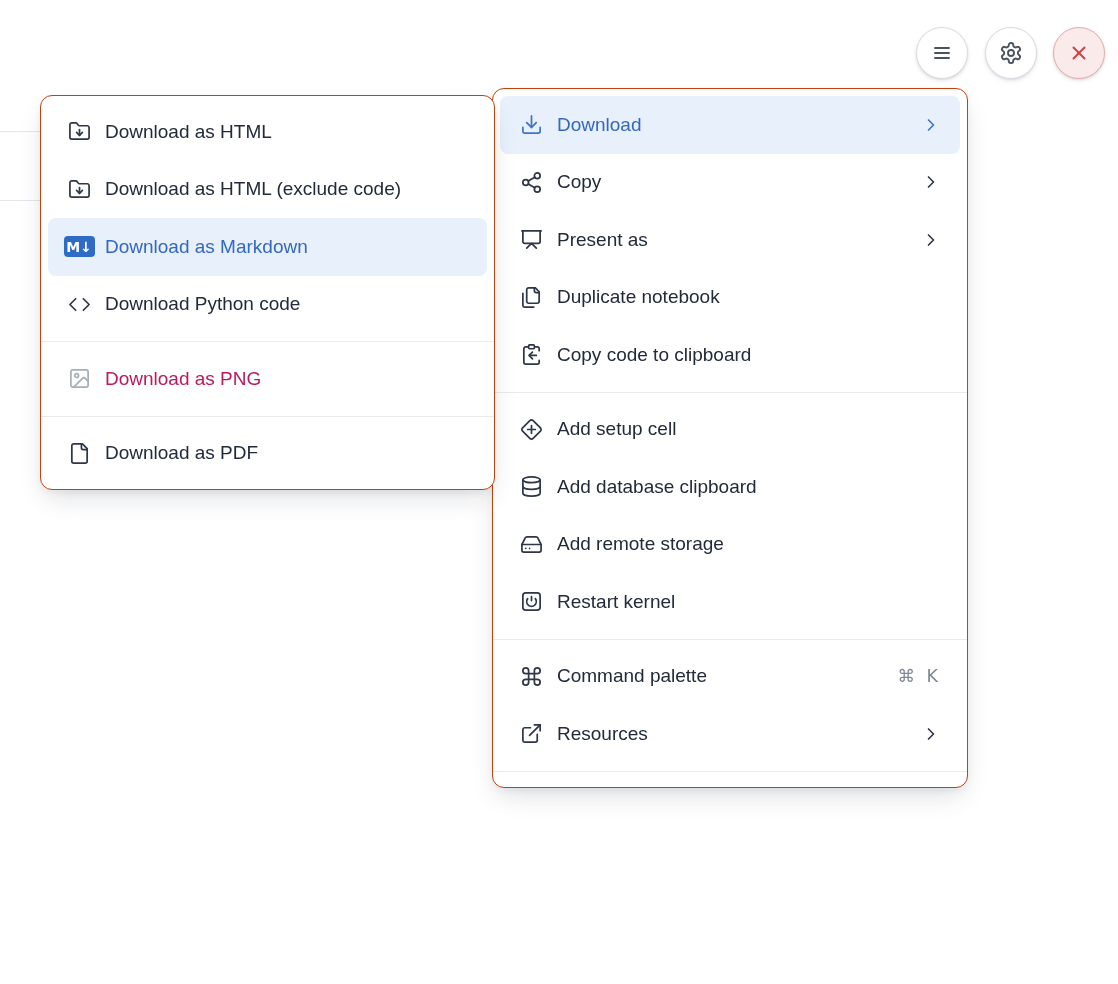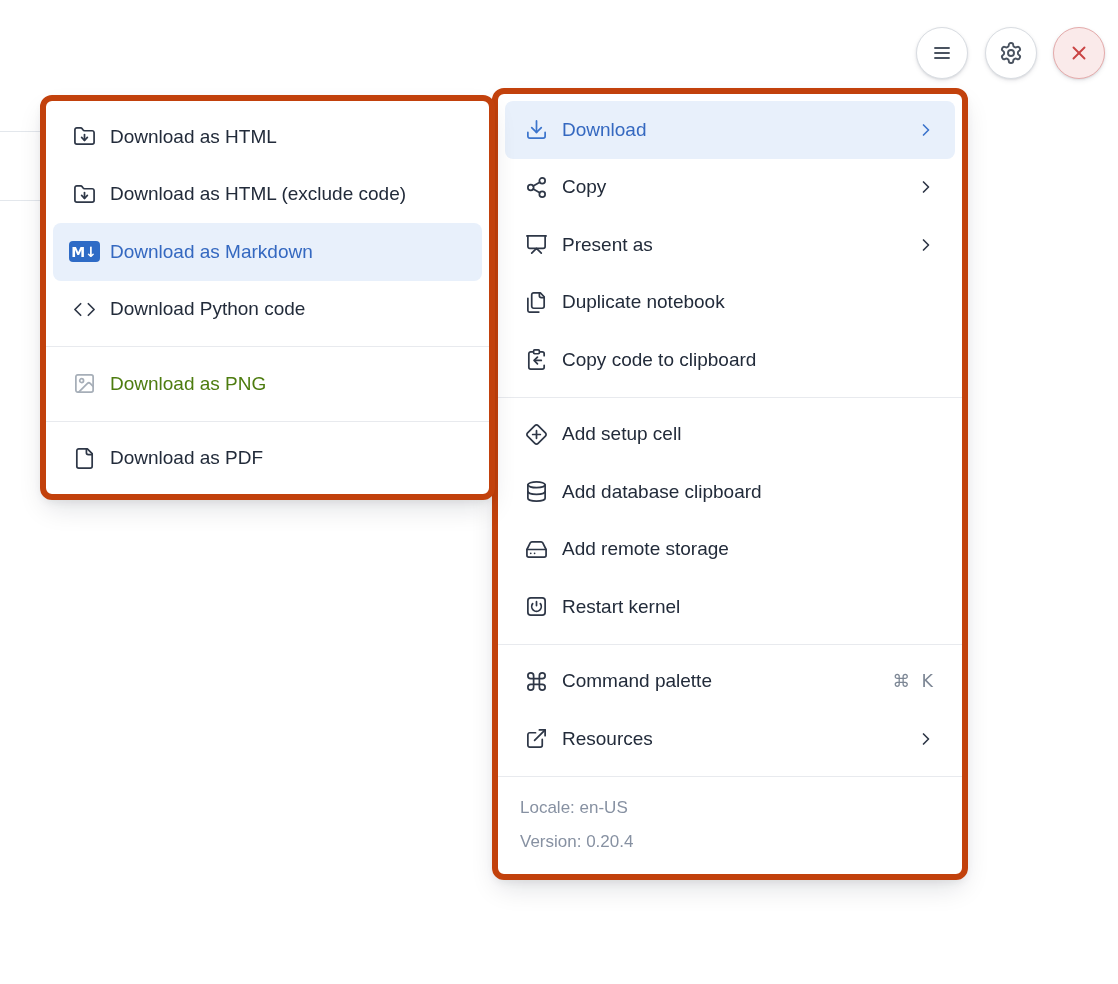--- a/index.html
+++ b/index.html
@@ -16,33 +16,33 @@
   .circle-btn { position:absolute; top:27px; width:52px; height:52px; border-radius:50%;
     background:#ffffff; border:1px solid #d9dde2; display:flex; align-items:center; justify-content:center;
     box-shadow:0 1px 2px rgba(20,30,50,.10), 0 2px 5px rgba(20,30,50,.08); cursor:pointer; }
   .circle-btn svg { width:24px; height:24px; stroke:#4a5360; fill:none; stroke-width:1.9; stroke-linecap:round; stroke-linejoin:round; }
   .btn-menu { left:916px; }
   .btn-settings { left:985px; }
   .btn-close { left:1053px; background:#faeaea; border-color:#e5abab; }
   .btn-close svg { stroke:#c94444; width:22px; height:22px; stroke-width:2.1; }
 
   
-  .panel { position:absolute; background:#ffffff; border:6px solid #c2410c; border-radius:12px;
+  .panel { position:absolute; background:#ffffff; border:1px solid #c2410c; border-radius:12px;
     box-shadow:0 4px 8px -2px rgba(15,23,42,.08), 0 12px 28px -6px rgba(15,23,42,.14);
     padding:7px 0; }
   .panel-main { left:492px; top:88px; width:476px; z-index:10; }
   .panel-sub  { left:40px;  top:95px; width:455px; z-index:20; }
 
   .menu-row { height:57.5px; margin:0 7px; padding:0 19px; border-radius:8px;
     display:flex; align-items:center; cursor:pointer; }
   .menu-row.highlight { background:#e8f0fb; }
   .menu-row.highlight .ml { color:#3468c0; }
   .menu-row.highlight .mi svg, .menu-row.highlight .chev svg { stroke:#3b74cc; }
   .menu-row.disabled { cursor:default; }
-  .menu-row.disabled .ml { color:#4d7c0f; }
+  .menu-row.disabled .ml { color:#be185d; }
   .menu-row.disabled .mi svg { stroke:#a6aeb8; }
 
   .mi { width:24px; display:flex; align-items:center; justify-content:center; flex:none; }
   .mi svg { width:23px; height:23px; stroke:#2e3747; fill:none; stroke-width:1.8; stroke-linecap:round; stroke-linejoin:round; }
   .ml { margin-left:14px; font-size:19px; color:#222b3a; white-space:nowrap; }
   .chev { margin-left:auto; display:flex; align-items:center; }
   .chev svg { width:20px; height:20px; stroke:#2e3747; fill:none; stroke-width:2; stroke-linecap:round; stroke-linejoin:round; }
   .shortcut { margin-left:auto; font-size:17.5px; color:#7d8795; letter-spacing:3px;
     font-family:"DejaVu Sans",sans-serif; white-space:nowrap; }
 
@@ -237,24 +237,20 @@
       <span class="ml">Resources</span>
       <span class="chev">
         <svg viewBox="0 0 24 24">
             <path d="m9 18 6-6-6-6"></path>
           </svg>
       </span>
     </div>
 
     <div class="menu-divider"></div>
 
-    <div class="menu-footer">
-      <div>Locale: en-US</div>
-      <div>Version: 0.20.4</div>
-    </div>
   </div>
 
   <div class="panel panel-sub">
 
     <div class="menu-row">
       <span class="mi">
         <svg viewBox="0 0 24 24">
             <path d="M20 20a2 2 0 0 0 2-2V8a2 2 0 0 0-2-2h-7.9a2 2 0 0 1-1.69-.9L9.6 3.9A2 2 0 0 0 7.93 3H4a2 2 0 0 0-2 2v13a2 2 0 0 0 2 2Z"></path>
             <path d="M12 10v6"></path>
             <path d="m15 13-3 3-3-3"></path>

